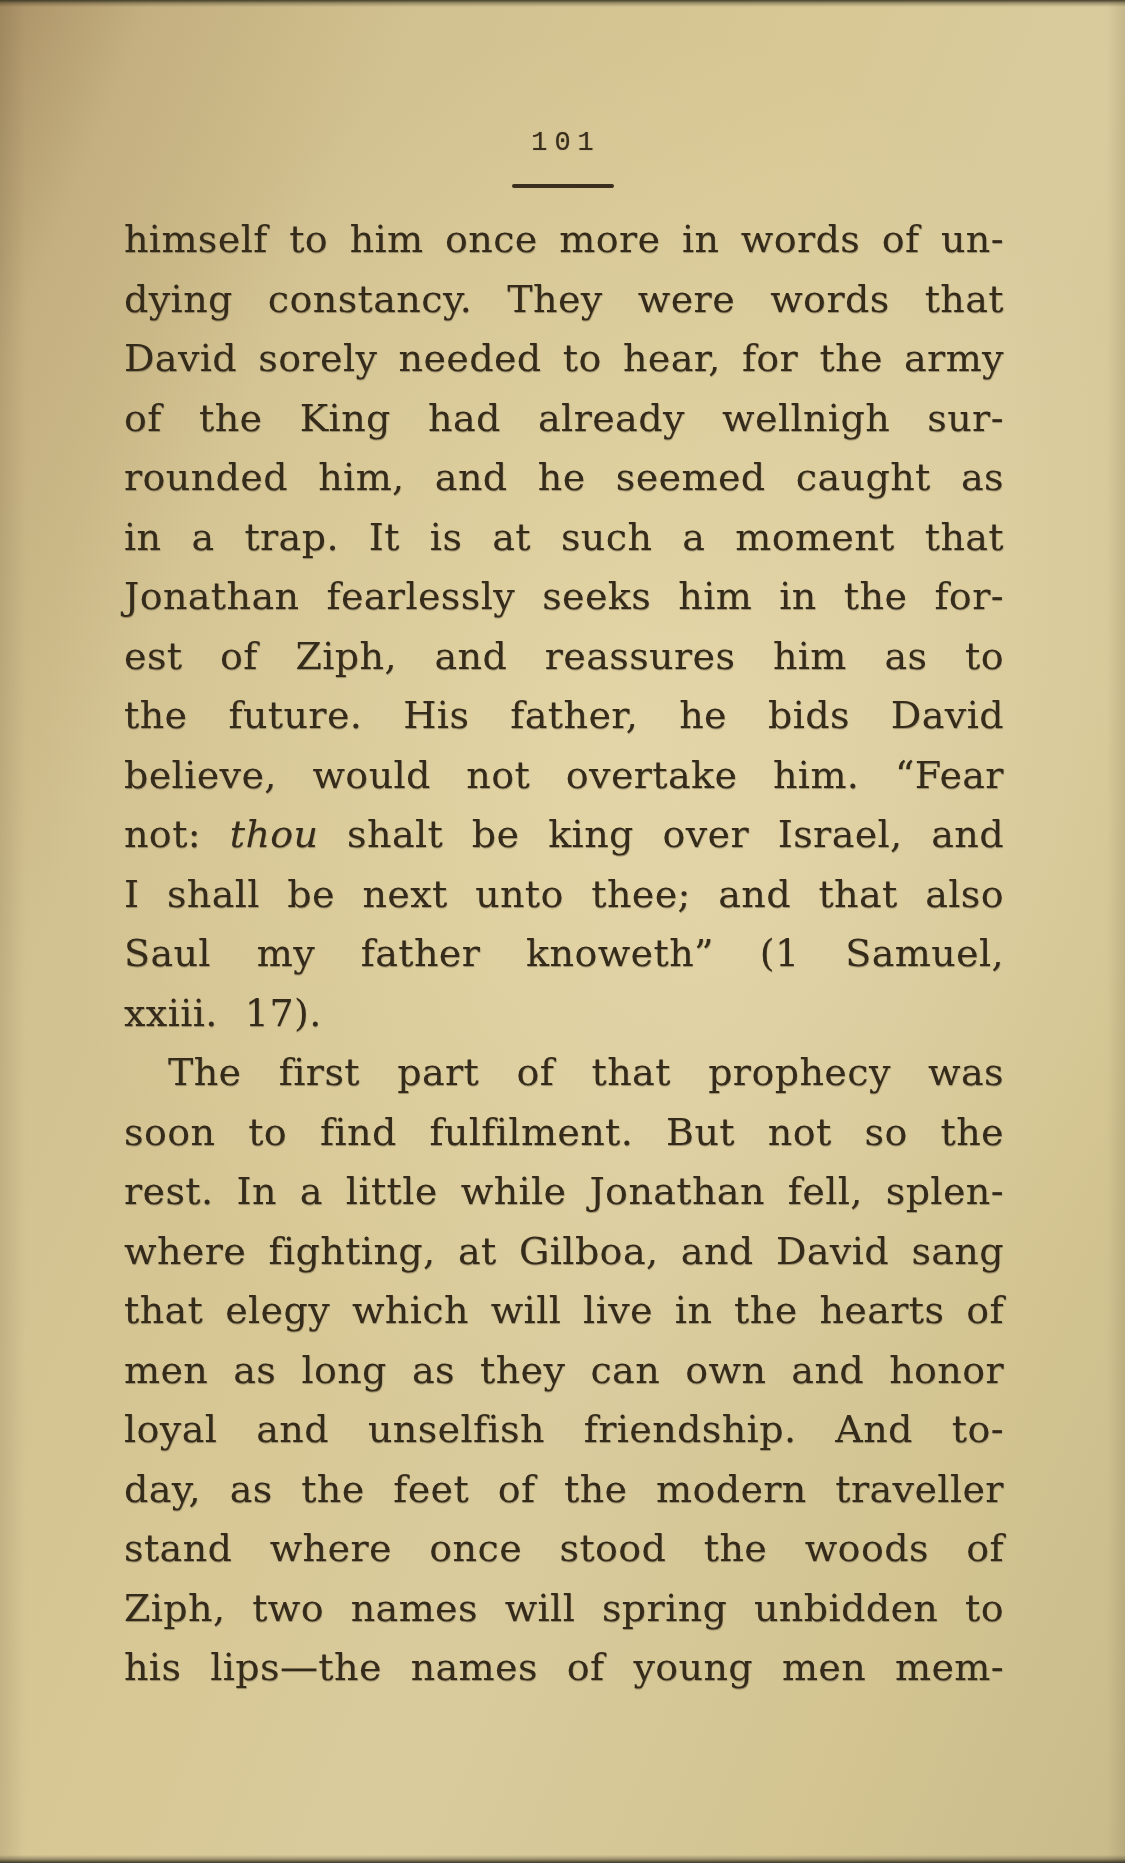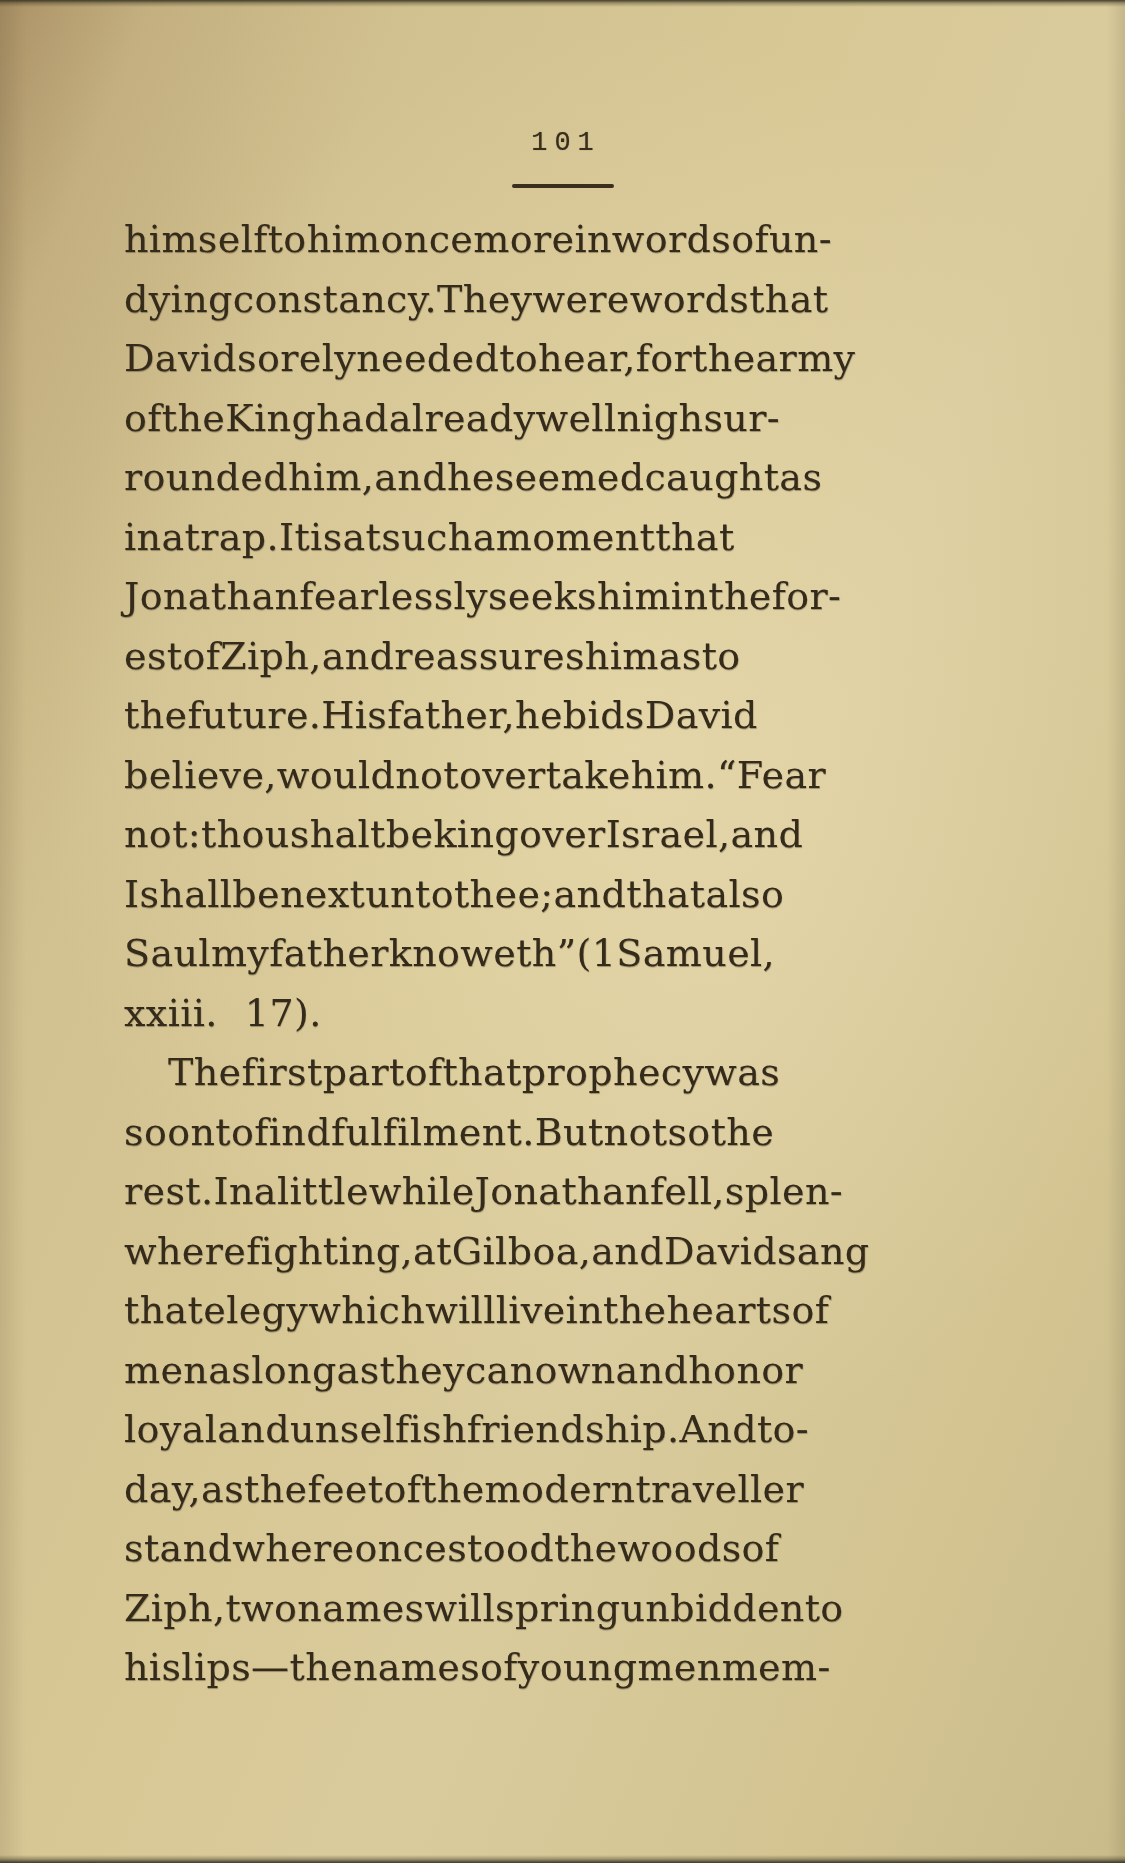--- a/index.html
+++ b/index.html
@@ -52,27 +52,28 @@
     position: absolute;
     left: 124px; top: 217px;
     width: 880px;
     font-size: 38px;
     color: #352b1b;
     text-shadow: 0.4px 0.5px 0.8px rgba(53,43,27,0.38);
     letter-spacing: 0.4px;
   }
   .line {
     display: flex;
+    justify-content: space-between;
     height: 59.5px;
     align-items: baseline;
     white-space: nowrap;
   }
   .line.noj { justify-content: flex-start; gap: 27px; }
   .line.indent { padding-left: 44px; }
-  .it { }
+  .it { font-style: italic; }
 </style>
 </head>
 <body>
 
 <div>
   <div class="scan-edge-top"></div>
   <div class="edge-left-shading"></div>
   <div class="edge-right-shading"></div>
 
   <div class="page-number">101</div>

